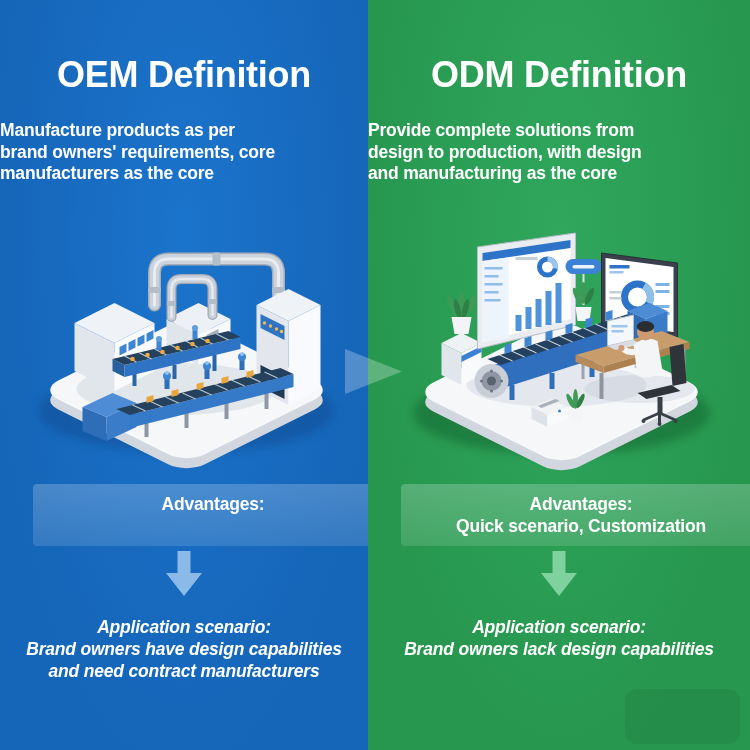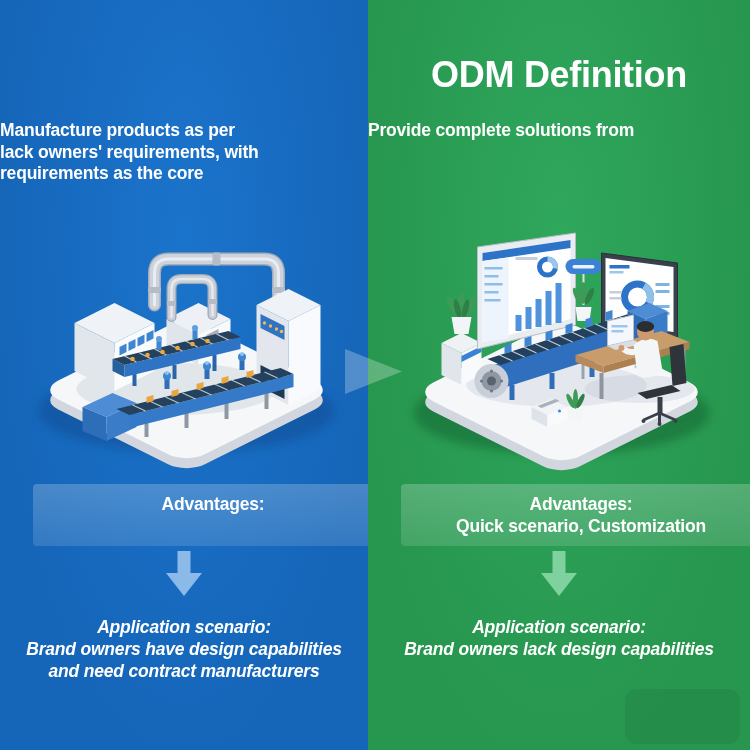--- a/index.html
+++ b/index.html
@@ -28,25 +28,26 @@
                  clip-path:polygon(0 0,100% 50%,0 100%);}
   .watermark{position:absolute;right:10px;bottom:6px;width:115px;height:55px;
              background:rgba(0,0,0,0.06);border-radius:12px;}
 </style>
 </head>
 <body>
 
 <div class="container">
 
   <section class="panel oem">
+    <h1 class="title">OEM Definition</h1>
 
     <div class="desc">
       <div>Manufacture products as per</div>
-      <div>lack owners' requirements, with</div>
-      <div>requirements as the core</div>
+      <div>brand owners' requirements, core</div>
+      <div>manufacturers as the core</div>
     </div>
 
     <div class="illus">
       <svg width="335" height="265" viewBox="0 0 335 265">
         <defs>
             <filter id="b1" x="-30%" y="-30%" width="160%" height="160%">
               <feGaussianBlur stdDeviation="5"></feGaussianBlur>
             </filter>
           </defs>
 
@@ -194,20 +195,22 @@
       <div>Brand owners have design capabilities</div>
       <div>and need contract manufacturers</div>
     </div>
   </section>
 
   <section class="panel odm">
     <h1 class="title">ODM Definition</h1>
 
     <div class="desc">
       <div>Provide complete solutions from</div>
+      <div>design to production, with design</div>
+      <div>and manufacturing as the core</div>
     </div>
 
     <div class="illus">
       <svg width="335" height="265" viewBox="0 0 335 265">
         <defs>
             <filter id="b2" x="-30%" y="-30%" width="160%" height="160%">
               <feGaussianBlur stdDeviation="5"></feGaussianBlur>
             </filter>
           </defs>
 

